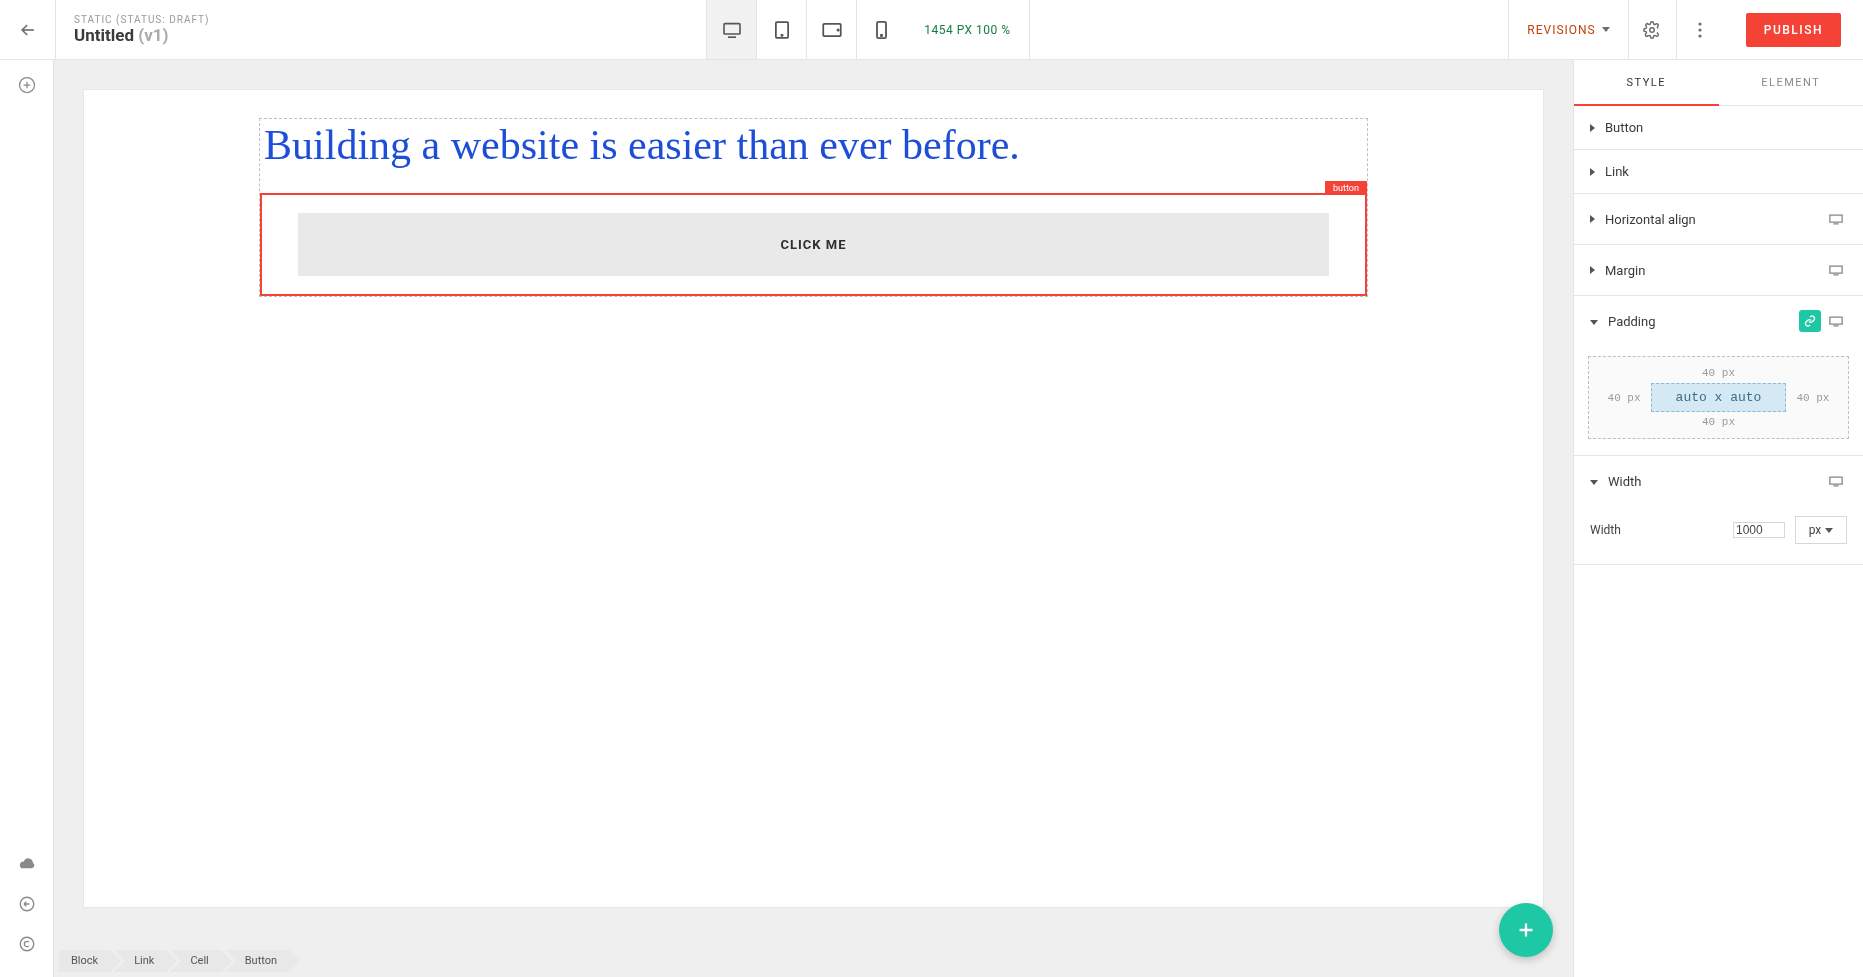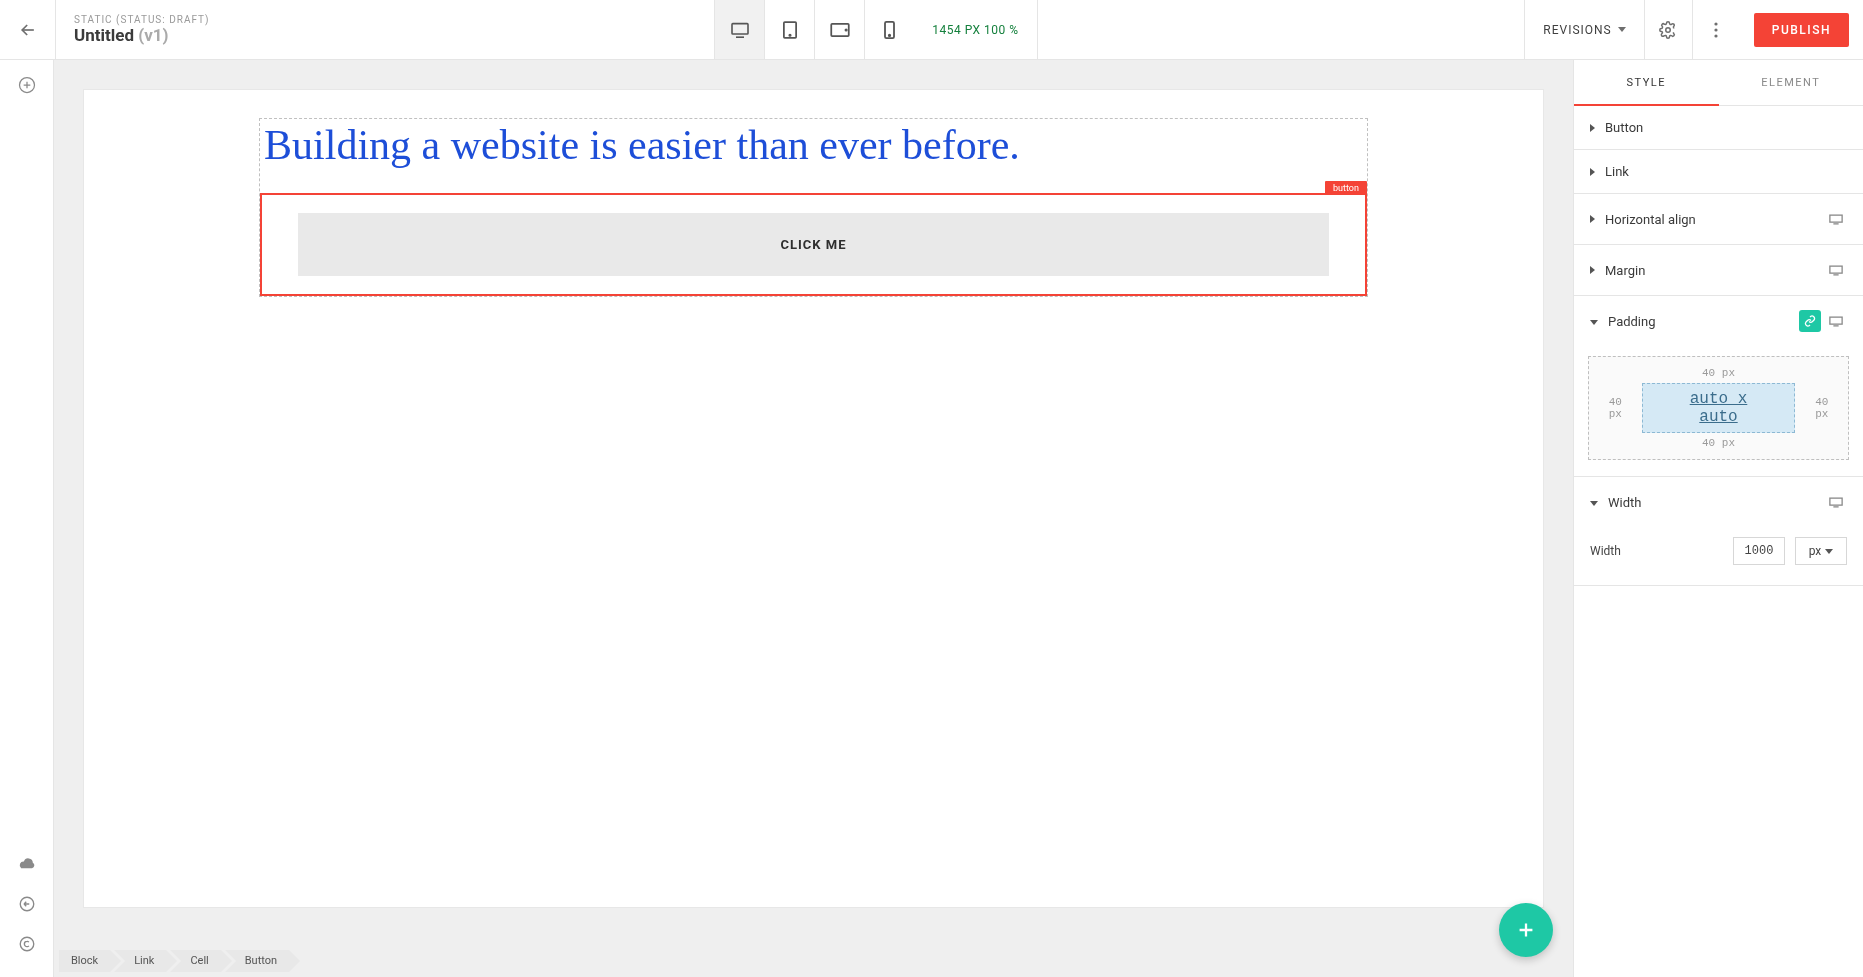--- a/index.html
+++ b/index.html
@@ -86,33 +86,33 @@
     display:flex;
     align-items:center;
     gap:0;
   }
   .revisions-btn {
     display:flex; align-items:center; gap:6px;
     padding:0 18px;
     height:100%;
     font-size:12px;
     letter-spacing:1px;
-    color:#404040;
+    color:#c2410c;
     border-left:1px solid var(--border);
     cursor:pointer;
   }
   .icon-btn {
     width:48px; height:100%;
     display:flex; align-items:center; justify-content:center;
     color:#6e6e6e;
     border-left:1px solid var(--border);
     cursor:pointer;
   }
   .publish-btn {
-    margin:0 14px;
+    margin:0 22px;
     height:34px;
     padding:0 18px;
     display:flex; align-items:center; justify-content:center;
     background: var(--accent-red);
     color:#fff;
     font-size:12px;
     letter-spacing:1.5px;
     font-weight:500;
     cursor:pointer;
     border-radius:2px;
@@ -337,37 +337,35 @@
   }
   .padding-box .row {
     display:flex; align-items:center; justify-content:center; gap:10px;
     margin:4px 0;
   }
   .padding-box .inner {
     background:#d5e9f5;
     border:1px dashed #8db9d4;
     color:#3b6d8c;
     padding: 6px 24px;
-    font-size:16px;
+    font-size:13px;
     font-family: "Courier New", monospace;
-    text-decoration: underline;
   }
   .width-row {
     display:flex; align-items:center; gap:10px;
     padding: 10px 16px 20px;
   }
   .width-row .lbl { flex:1; font-size:12px; color:#444; }
   .width-row input {
     width:52px;
-    height:28px;
+    height:16px;
     border:1px solid var(--border-dark);
-    text-align:center;
+    text-align:left;
     font-size:12px;
     color:#444;
-    font-family:Liberation Mono, monospace;
   }
   .width-row .unit {
     width:52px;
     height:28px;
     border:1px solid var(--border-dark);
     display:flex; align-items:center; justify-content:center;
     gap:4px;
     font-size:12px;
     color:#444;
     cursor:pointer;

